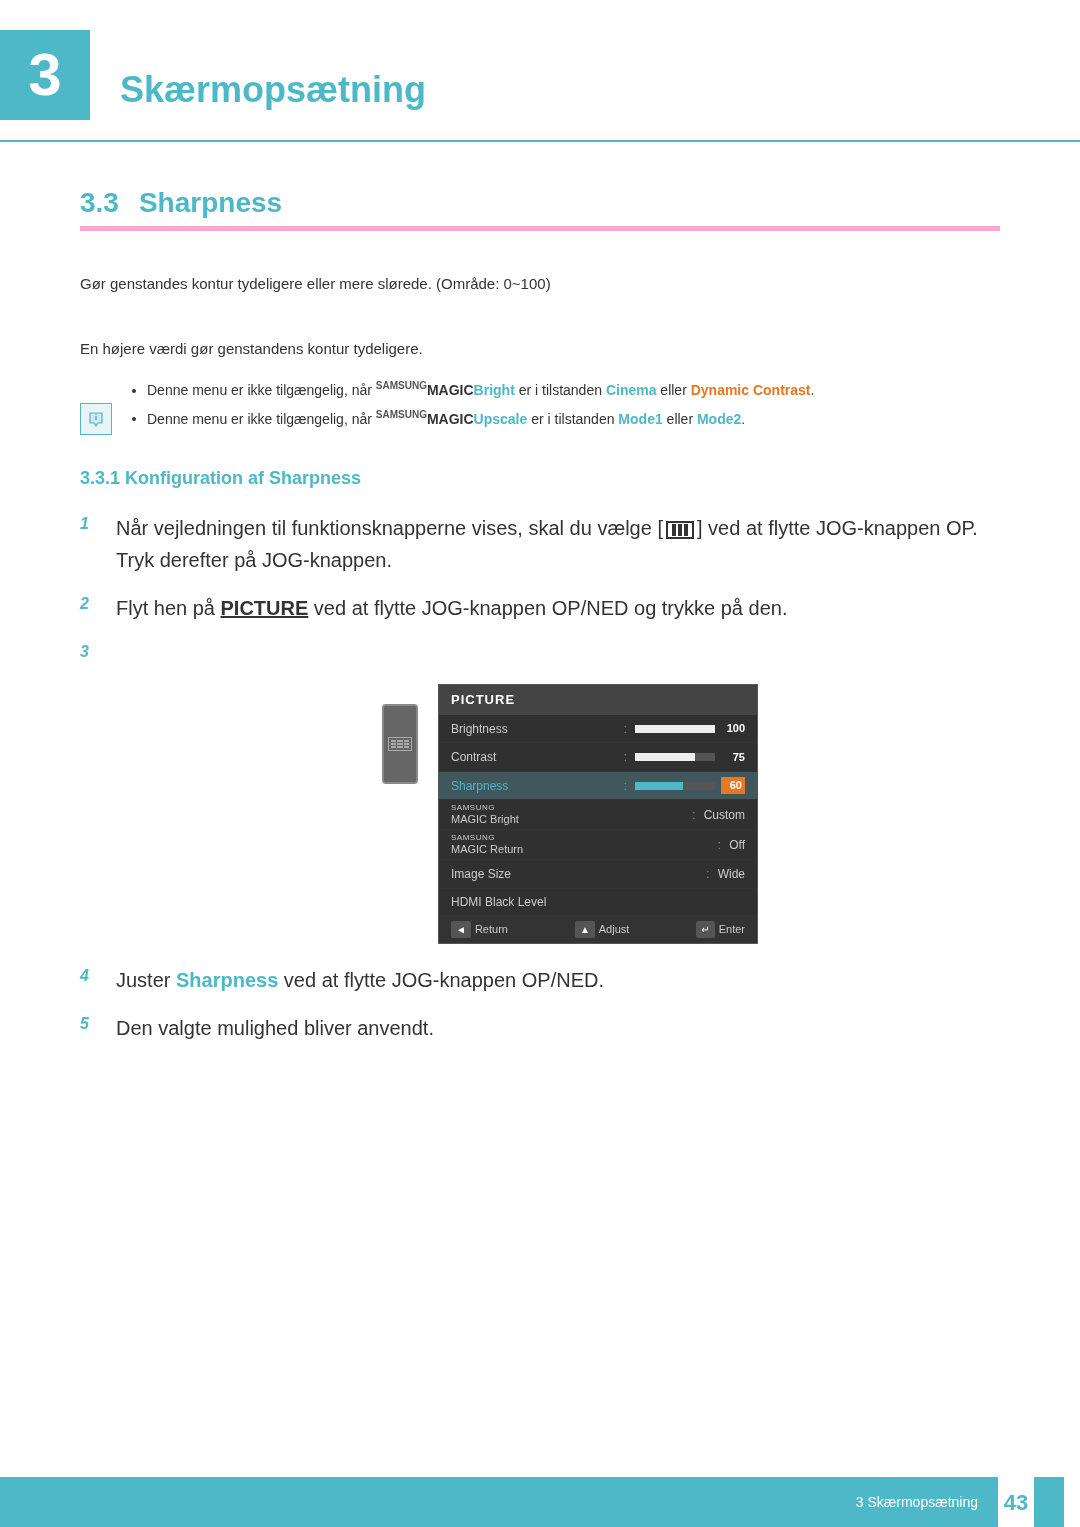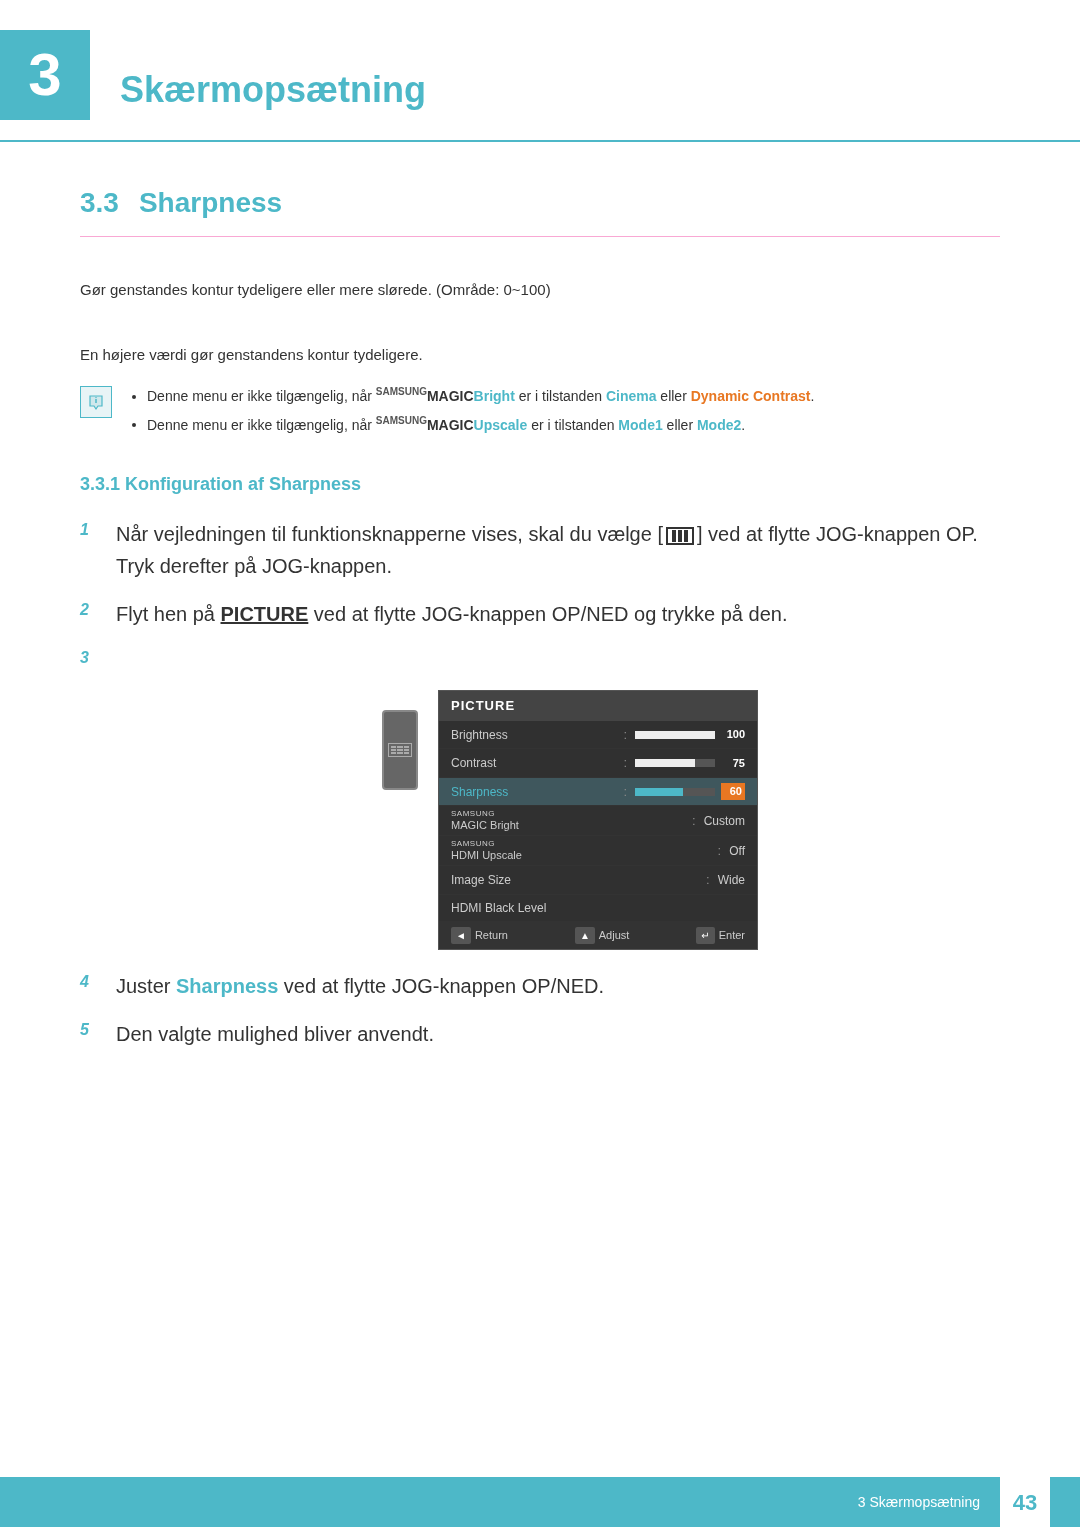--- a/index.html
+++ b/index.html
@@ -68,40 +68,40 @@
     .content {
       padding: 0 80px 80px 80px;
     }
 
     
     .section-heading {
       font-size: 28px;
       font-weight: bold;
       color: #4db8c8;
       margin-bottom: 30px;
-      border-bottom: 1px solid #f9a8d4;
-      padding-bottom: 12px;
+      border-bottom: 5px solid #f9a8d4;
+      padding-bottom: 2px;
     }
 
     .section-number {
       margin-right: 20px;
     }
 
     
     .body-text {
       font-size: 15px;
       color: #333;
       margin-bottom: 12px;
       margin-top: 42px;
     }
 
     
     .note-box {
       display: flex;
-      align-items: flex-start;
+      align-items: flex-end;
       margin: 18px 0;
       gap: 15px;
     }
 
     .note-icon {
       width: 32px;
       height: 32px;
       background: #e8f4f6;
       border: 1px solid #4db8c8;
       display: flex;
@@ -352,41 +352,41 @@
     .samsung-magic .magic-line {
       display: block;
       font-size: 11px;
     }
 
     
     .page-footer {
       position: absolute;
       bottom: 0;
       left: 0;
-      right: 0;
+      right: 16px;
       height: 50px;
       background: #4db8c8;
       display: flex;
       align-items: center;
       justify-content: flex-end;
       padding: 0 30px;
       gap: 20px;
     }
 
     .footer-text {
       color: #fff;
       font-size: 14px;
     }
 
     .footer-page-num {
       background: #fff;
       color: #4db8c8;
       font-size: 22px;
       font-weight: bold;
-      width: 50px;
+      width: 36px;
       height: 50px;
       display: flex;
       align-items: center;
       justify-content: center;
     }
 
     .bracket-icon-dark {
       display: inline-flex;
       align-items: center;
       gap: 2px;
@@ -534,21 +534,21 @@
             <span class="samsung-line">SAMSUNG</span><span class="magic-line">MAGIC Bright</span>
           </span>
         </span>
         <span class="osd-item-sep">:</span>
         <span class="osd-val-text">Custom</span>
       </div>
 
       <div class="osd-item">
         <span class="osd-item-name">
           <span class="samsung-magic">
-            <span class="samsung-line">SAMSUNG</span><span class="magic-line">HDMI Upscale</span>
+            <span class="samsung-line">SAMSUNG</span><span class="magic-line">MAGIC Return</span>
           </span>
         </span>
         <span class="osd-item-sep">:</span>
         <span class="osd-val-text">Off</span>
       </div>
 
       <div class="osd-item">
         <span class="osd-item-name">Image Size</span>
         <span class="osd-item-sep">:</span>
         <span class="osd-val-text">Wide</span>

